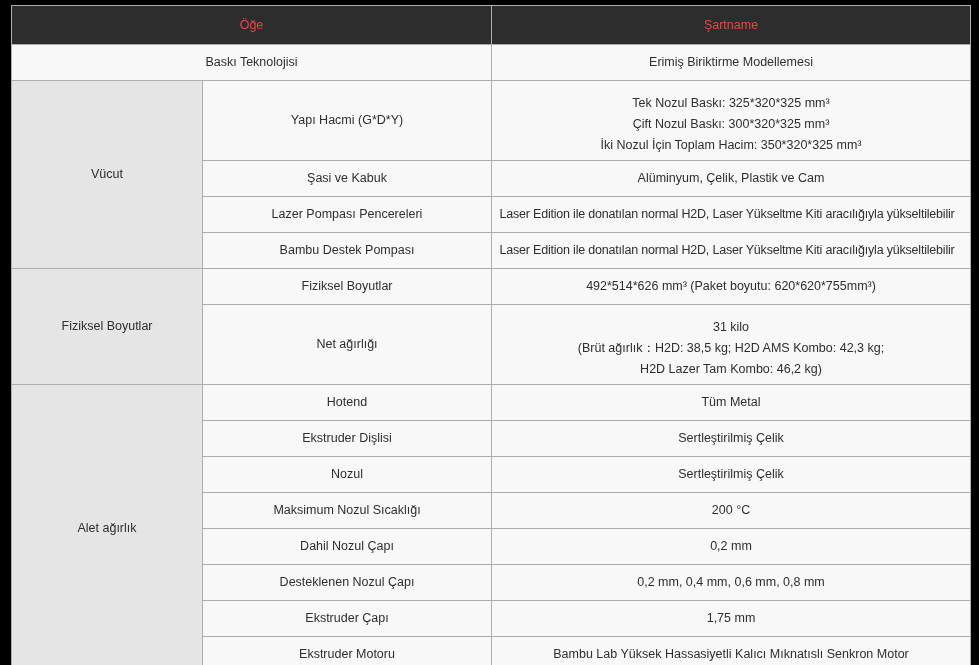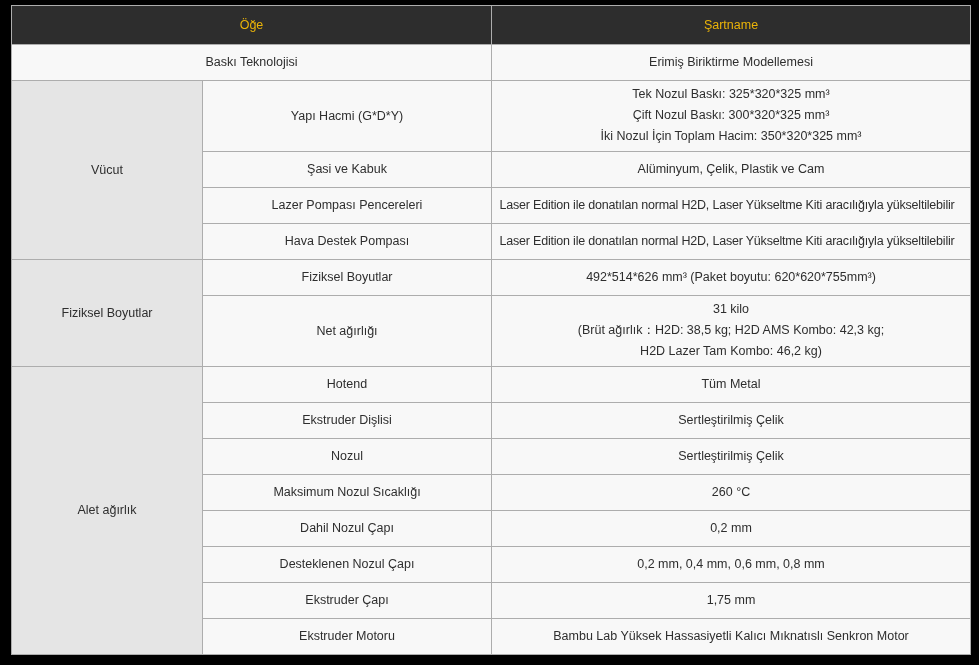--- a/index.html
+++ b/index.html
@@ -28,26 +28,26 @@
     border: 1px solid #adadad;
     text-align: center;
     vertical-align: middle;
     padding: 7px 8px;
     line-height: 21px;
     white-space: pre-line;
     overflow: hidden;
   }
   thead th {
     background: #2d2d2d;
-    color: #eab308;
+    color: #ef4444;
     font-weight: 400;
     padding: 9px 8px;
     line-height: 20px;
   }
-  td.tall { padding-top: 3px; padding-bottom: 4px; }
+  td.tall { padding-top: 12px; padding-bottom: 4px; }
   td.nw   { white-space: nowrap; padding-left: 2px; padding-right: 10px; letter-spacing: -0.2px; }
   td.group-cell { background: #e5e5e5; }
 </style>
 </head>
 <body>
 
 <div class="page">
   <table class="spec">
     <colgroup>
       <col class="c1">
@@ -76,21 +76,21 @@
       </tr>
       <tr>
         <td>Şasi ve Kabuk</td>
         <td>Alüminyum, Çelik, Plastik ve Cam</td>
       </tr>
       <tr>
         <td>Lazer Pompası Pencereleri</td>
         <td class="nw">Laser Edition ile donatılan normal H2D, Laser Yükseltme Kiti aracılığıyla yükseltilebilir</td>
       </tr>
       <tr>
-        <td>Hava Destek Pompası</td>
+        <td>Bambu Destek Pompası</td>
         <td class="nw">Laser Edition ile donatılan normal H2D, Laser Yükseltme Kiti aracılığıyla yükseltilebilir</td>
       </tr>
 
       <tr>
         <td rowspan="2" class="group-cell">Fiziksel Boyutlar</td>
         <td>Fiziksel Boyutlar</td>
         <td>492*514*626 mm³ (Paket boyutu: 620*620*755mm³)</td>
       </tr>
       <tr>
         <td>Net ağırlığı</td>
@@ -107,21 +107,21 @@
       <tr>
         <td>Ekstruder Dişlisi</td>
         <td>Sertleştirilmiş Çelik</td>
       </tr>
       <tr>
         <td>Nozul</td>
         <td>Sertleştirilmiş Çelik</td>
       </tr>
       <tr>
         <td>Maksimum Nozul Sıcaklığı</td>
-        <td>260 °C</td>
+        <td>200 °C</td>
       </tr>
       <tr>
         <td>Dahil Nozul Çapı</td>
         <td>0,2 mm</td>
       </tr>
       <tr>
         <td>Desteklenen Nozul Çapı</td>
         <td>0,2 mm, 0,4 mm, 0,6 mm, 0,8 mm</td>
       </tr>
       <tr>

